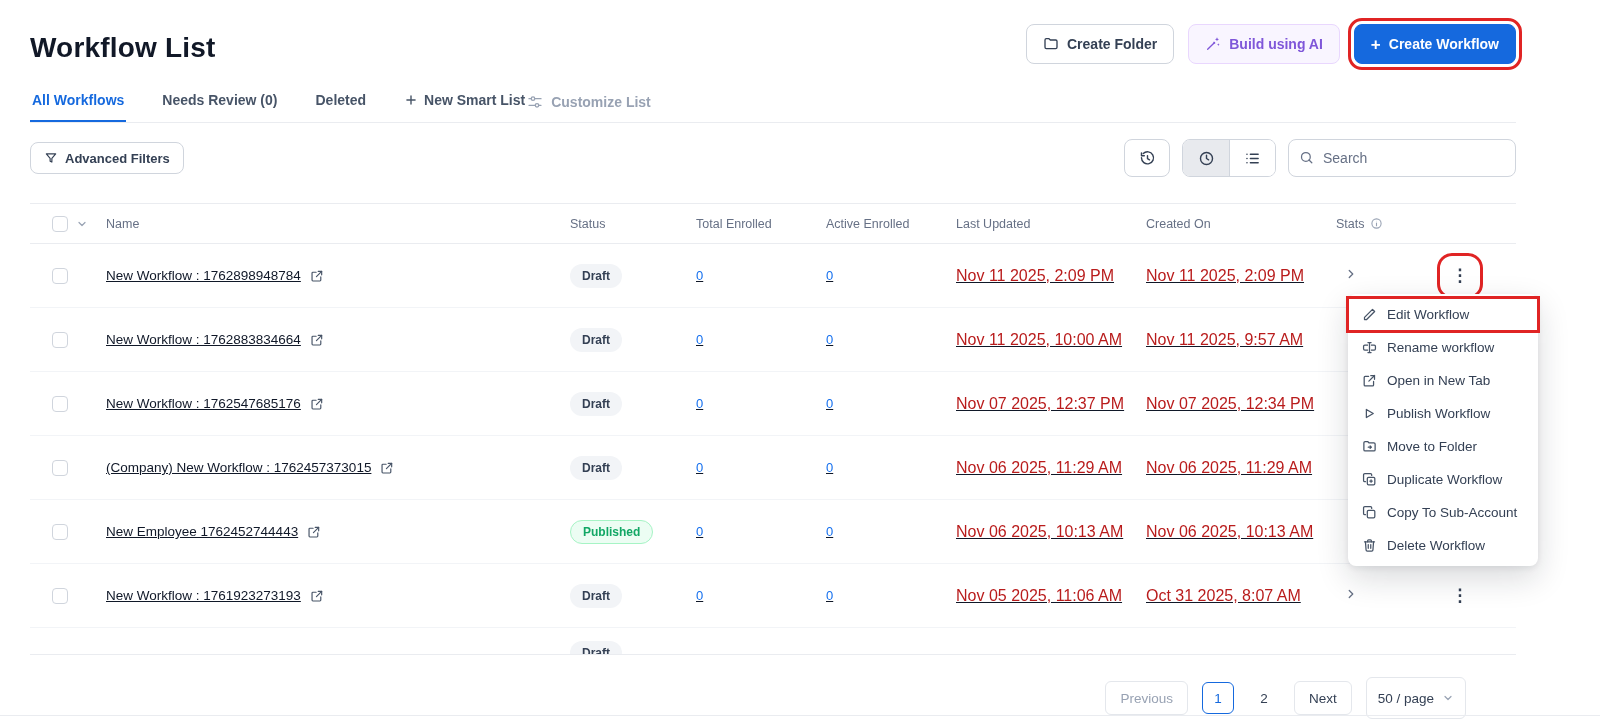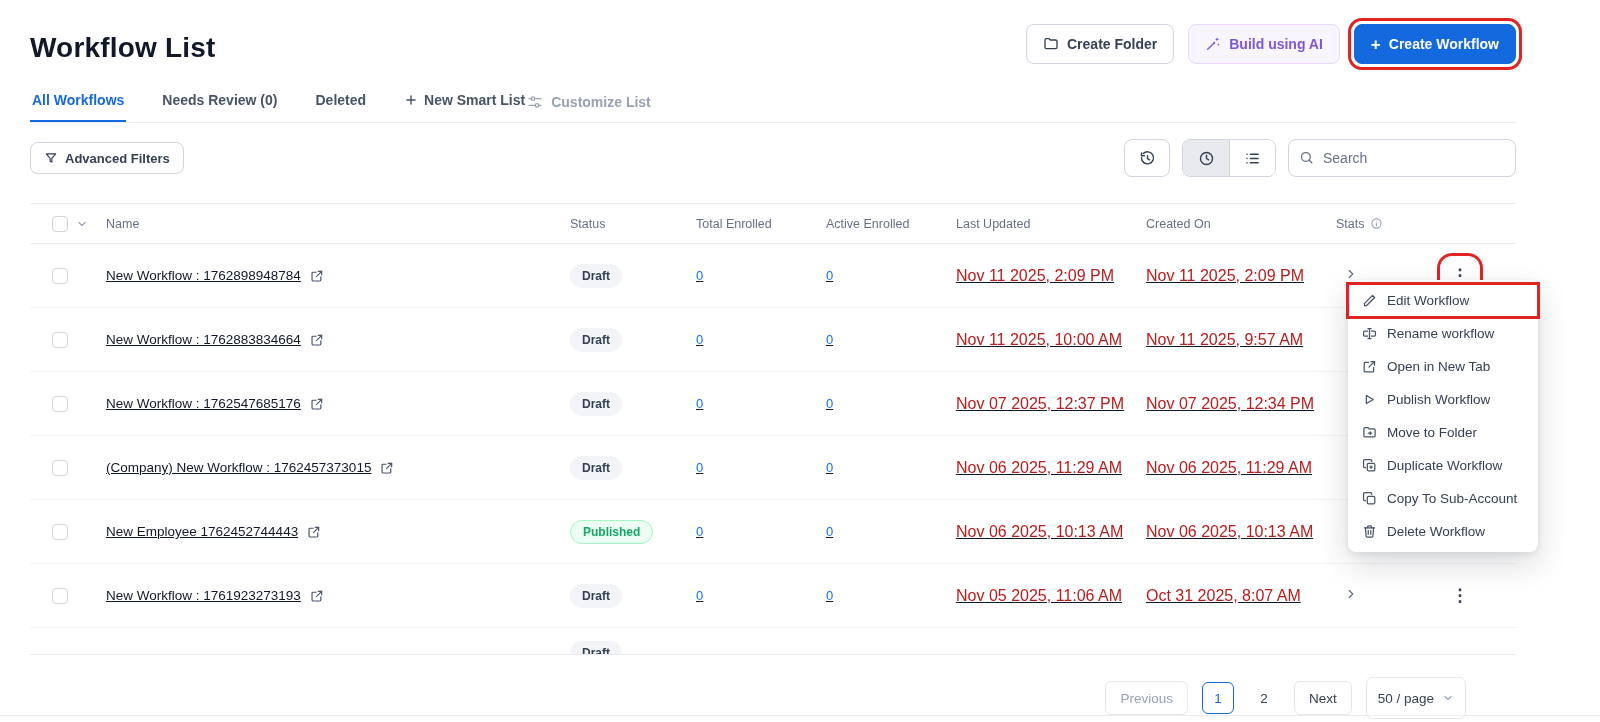--- a/index.html
+++ b/index.html
@@ -73,21 +73,21 @@
   .link { color:#1570ef; cursor:pointer; font-size:13px; }
   .date { color:#b91c1c; font-size:16px; }
   .stats-cell { padding-left:8px; color:#667085; }
   .cell-actions { padding-left:10px; }
   .kebab { width:28px; height:28px; border:none; background:transparent; border-radius:6px;
            font-size:17px; font-weight:700; color:#344054; cursor:pointer; line-height:1; font-family:inherit; }
   .annot-kebab { outline:3px solid #e02424; outline-offset:6px; }
   .hd-stats { display:inline-flex; align-items:center; gap:5px; }
 
   
-  .context-menu { position:absolute; left:1348px; top:280px; width:190px; background:#fff;
+  .context-menu { position:absolute; left:1348px; top:294px; width:190px; background:#fff;
                   border-radius:8px; padding:4px 0; z-index:20;
                   box-shadow:0 12px 32px rgba(16,24,40,.16), 0 2px 6px rgba(16,24,40,.08); }
   .menu-item { display:flex; align-items:center; gap:10px; height:33px; padding:0 14px;
                font-size:13.5px; color:#344054; cursor:pointer; white-space:nowrap; }
   .menu-item svg { color:#475467; flex:none; }
   .menu-item.annot-item { outline:3px solid #e02424; outline-offset:-1px; }
 
   
   .pagination { display:flex; justify-content:flex-end; align-items:center; gap:14px;
                 margin-top:22px; margin-right:50px; font-size:13.5px; color:#344054; }

